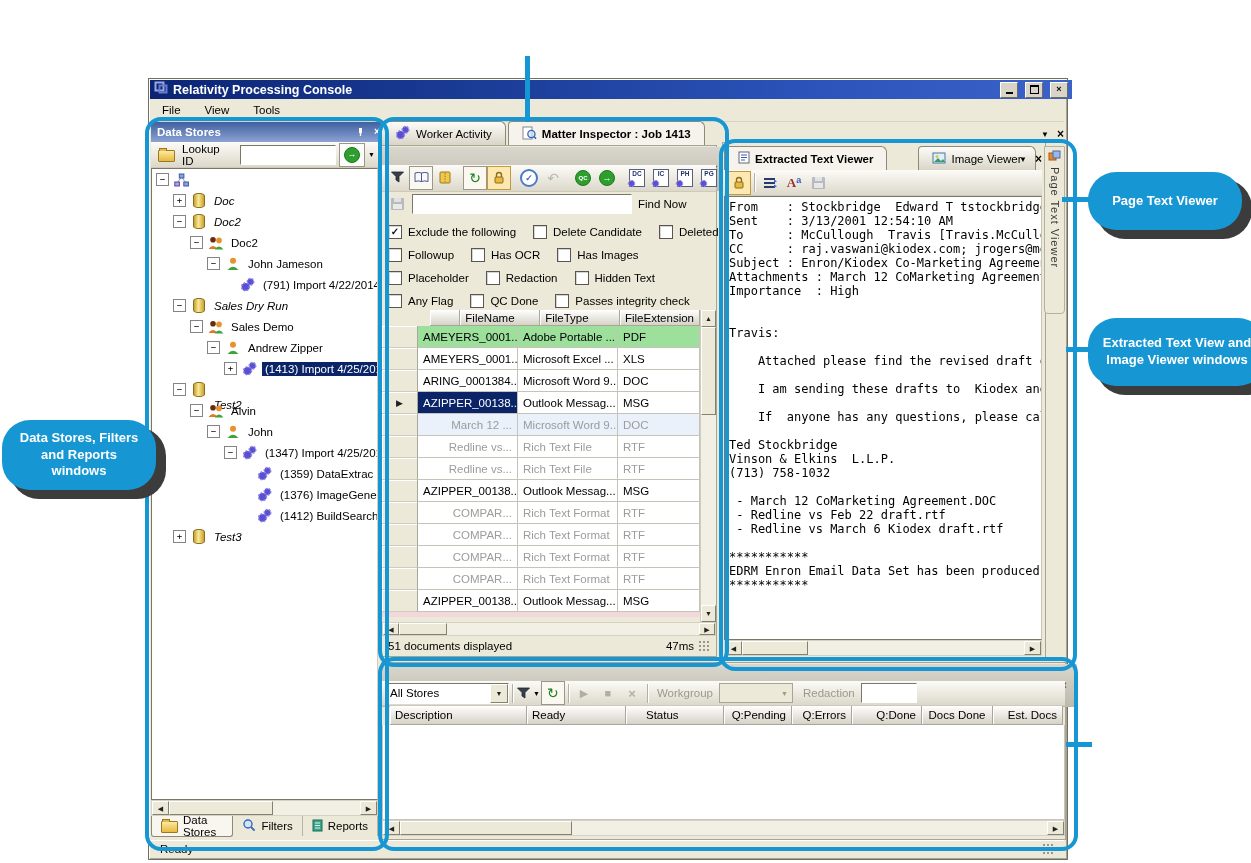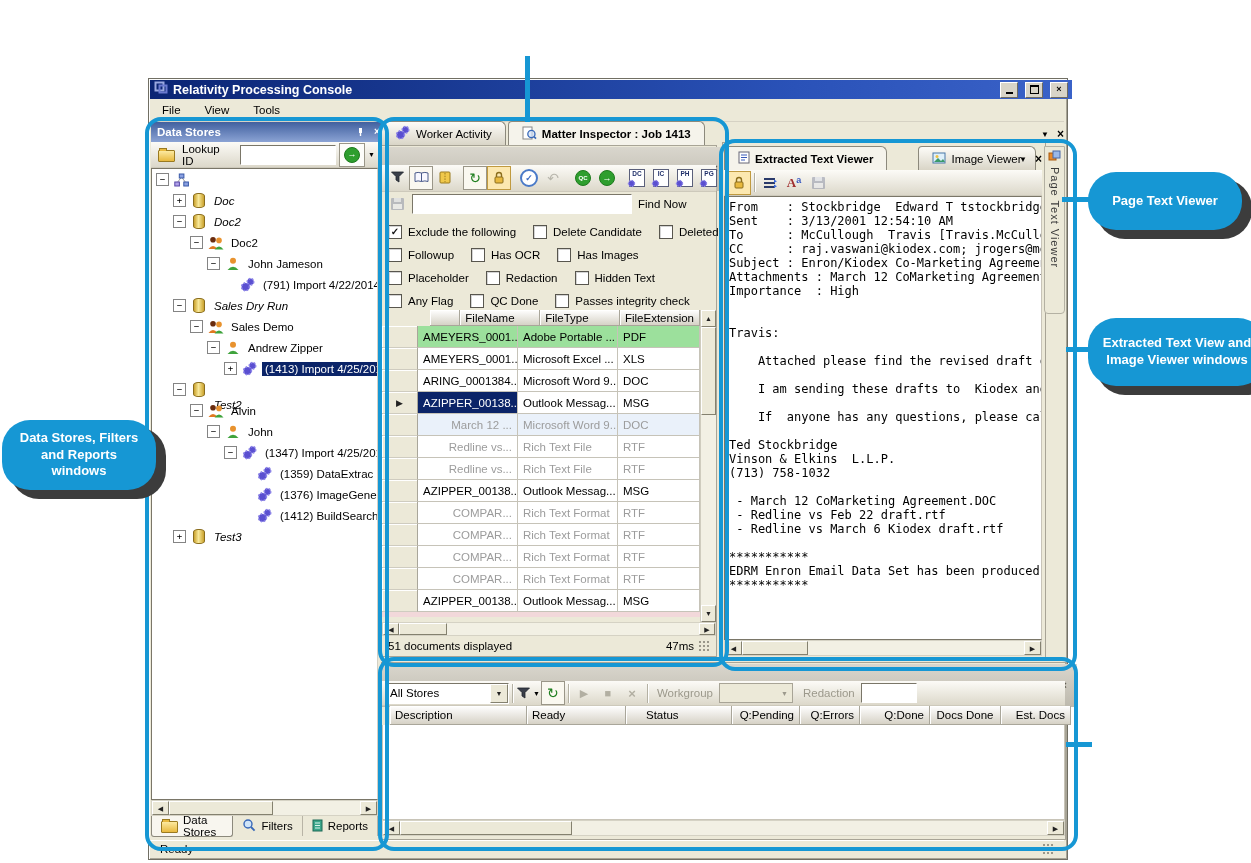--- a/index.html
+++ b/index.html
@@ -763,21 +763,21 @@
     <span style="display:inline-flex;align-items:center;background:#ece9d8;border:1px solid #a8a496;height:18px;width:72px;">
       <span style="flex:1;"></span>
         <span style="font-size:7px;color:#9c998c;padding:0 4px;">▼</span>
     </span>
     <span style="color:#9c998c;margin:0 6px 0 10px;">Redaction</span>
     <input class="tfield" style="width: 48px;" value="">
   </div>
   <div class="abs" style="left:382px;top:706px;width:683px;height:19px;display:flex;overflow:hidden;margin-left:8px;" id="jobcols">
       <div class="ghead" style="width: 137px; justify-content: flex-start;">Description</div>
       <div class="ghead" style="width: 99px; justify-content: flex-start;">Ready</div>
-      <div class="ghead" style="width: 106px; justify-content: flex-start; padding-left: 20px;">Status</div>
+      <div class="ghead" style="width: 98px; justify-content: flex-start; padding-left: 20px;">Status</div>
       <div class="ghead" style="width: 68px; justify-content: flex-end;">Q:Pending</div>
       <div class="ghead" style="width: 60px; justify-content: flex-end;">Q:Errors</div>
       <div class="ghead" style="width: 70px; justify-content: flex-end;">Q:Done</div>
       <div class="ghead" style="width: 71px; justify-content: center;">Docs Done</div>
       <div class="ghead" style="width: 70px; justify-content: flex-end;">Est. Docs</div>
     </div>
   <div class="abs" style="left:382px;top:725px;width:683px;height:95px;background:#fff;border:1px solid #c8c4b8;border-top:none;box-sizing:border-box;"></div>
   <div class="abs hscroll" style="left:382px;top:820px;width:683px;height:16px;box-sizing:border-box;">
     <span class="sbtn" style="width:15px;">◀</span>
     <span class="hthumb" style="width:170px;"></span>

